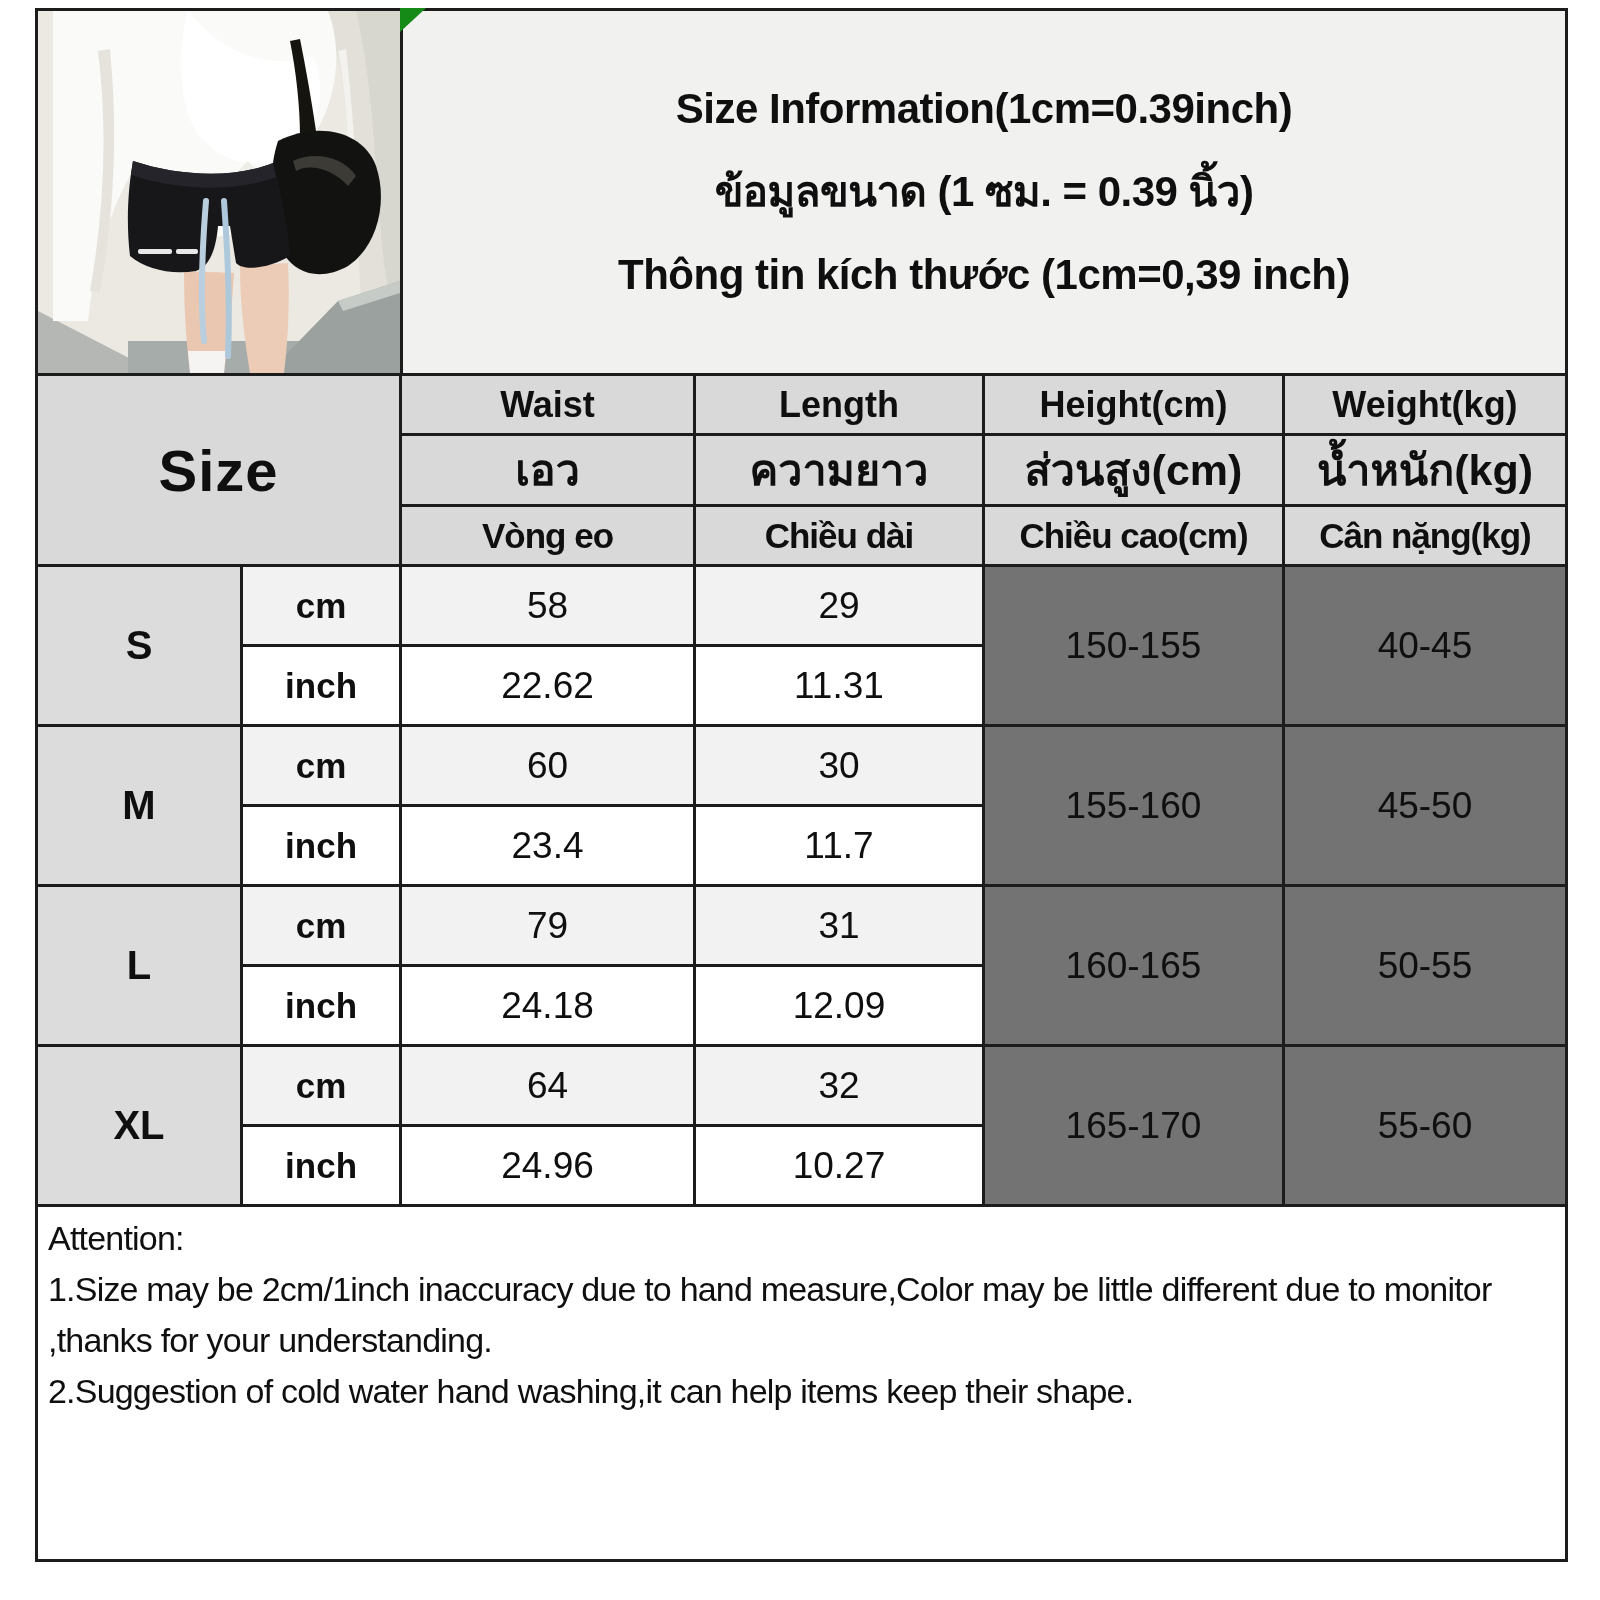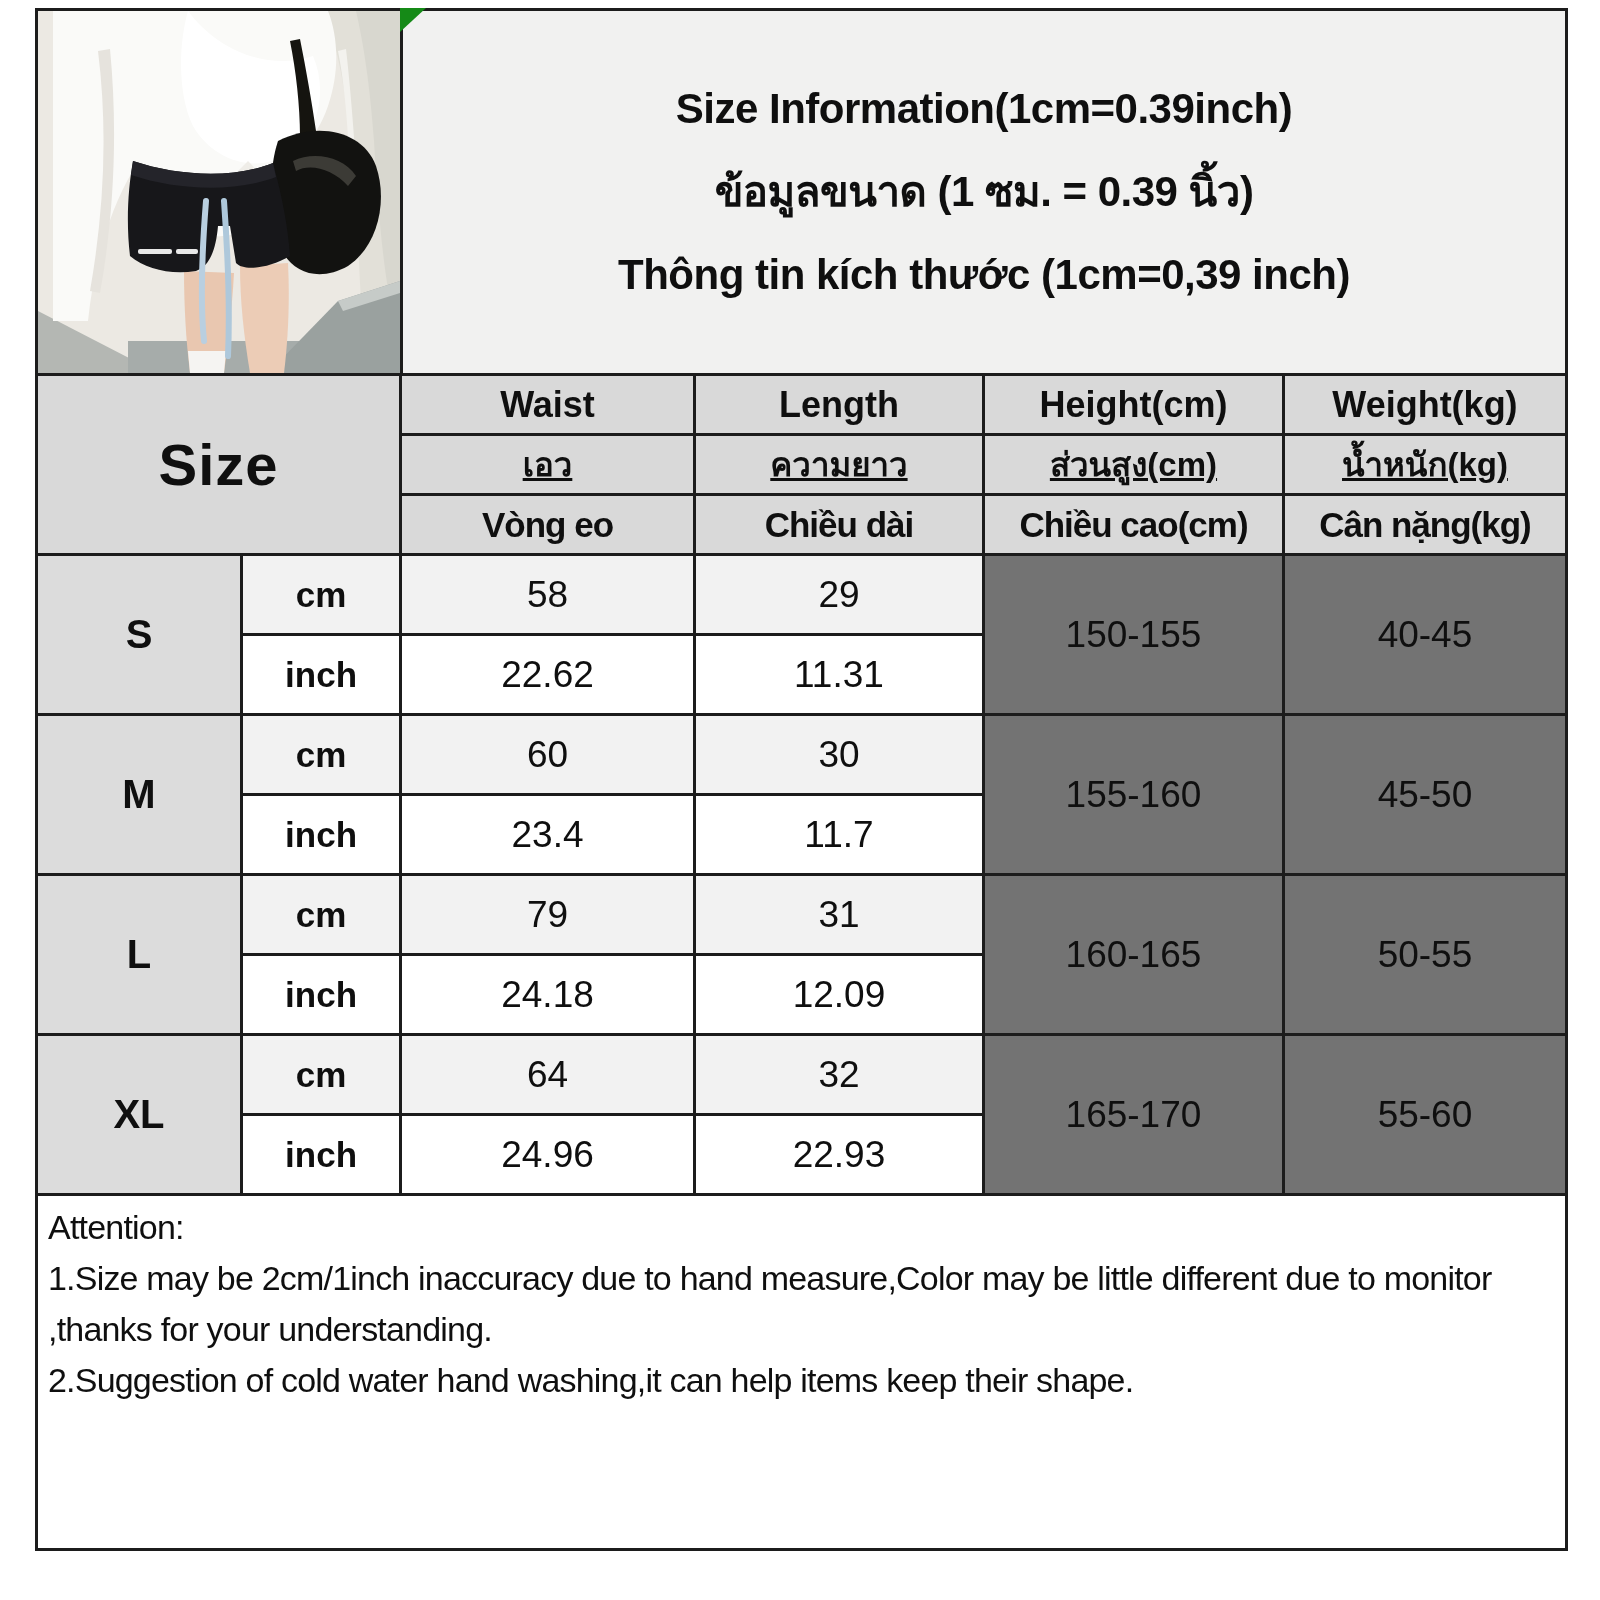--- a/index.html
+++ b/index.html
@@ -33,21 +33,21 @@
   table.size-table td{
     border:3px solid #1c1c1c;text-align:center;vertical-align:middle;
     padding:0;overflow:hidden;
   }
   .col-size{width:13.4%;} .col-unit{width:10.4%;}
   .col-waist{width:19.2%;} .col-length{width:18.9%;}
   .col-height{width:19.6%;} .col-weight{width:18.5%;}
 
   tr.hrow td{height:57px;background:#d9d9d9;font-weight:bold;}
   tr.hrow .h-en{font-size:36px;}
-  tr.hrow .h-th{font-size:33px;text-decoration:underline;}
+  tr.hrow .h-th{font-size:43px;}
   tr.hrow .h-vi{font-size:35px;letter-spacing:-1px;}
   td.size-head{background:#d9d9d9;font-weight:bold;font-size:58px;letter-spacing:1px;}
 
   tr.drow td{height:77px;}
   td.size-cell{background:#dcdcdc;font-weight:bold;font-size:40px;}
   td.unit-cell{font-weight:bold;font-size:35px;}
   td.val-cell{font-weight:normal;font-size:37px;}
   td.range-cell{background:#737373;font-weight:normal;font-size:37px;margin-top:7px;}
   .sub-cm{background:#f2f2f2;}
   .sub-inch{background:#ffffff;}
@@ -191,21 +191,21 @@
         <td class="size-cell" rowspan="2">XL</td>
         <td class="unit-cell sub-cm">cm</td>
         <td class="val-cell sub-cm">64</td>
         <td class="val-cell sub-cm">32</td>
         <td class="range-cell" rowspan="2">165-170</td>
         <td class="range-cell" rowspan="2">55-60</td>
       </tr>
       <tr class="drow">
         <td class="unit-cell sub-inch">inch</td>
         <td class="val-cell sub-inch">24.96</td>
-        <td class="val-cell sub-inch">22.93</td>
+        <td class="val-cell sub-inch">10.27</td>
       </tr>
     </tbody>
   </table>
 
   <div class="attention-box">
     <p>Attention:</p>
     <p>1.Size may be 2cm/1inch inaccuracy due to hand measure,Color may be little different due to monitor ,thanks for your understanding.</p>
     <p>2.Suggestion of cold water hand washing,it can help items keep their shape.</p>
   </div>
 

